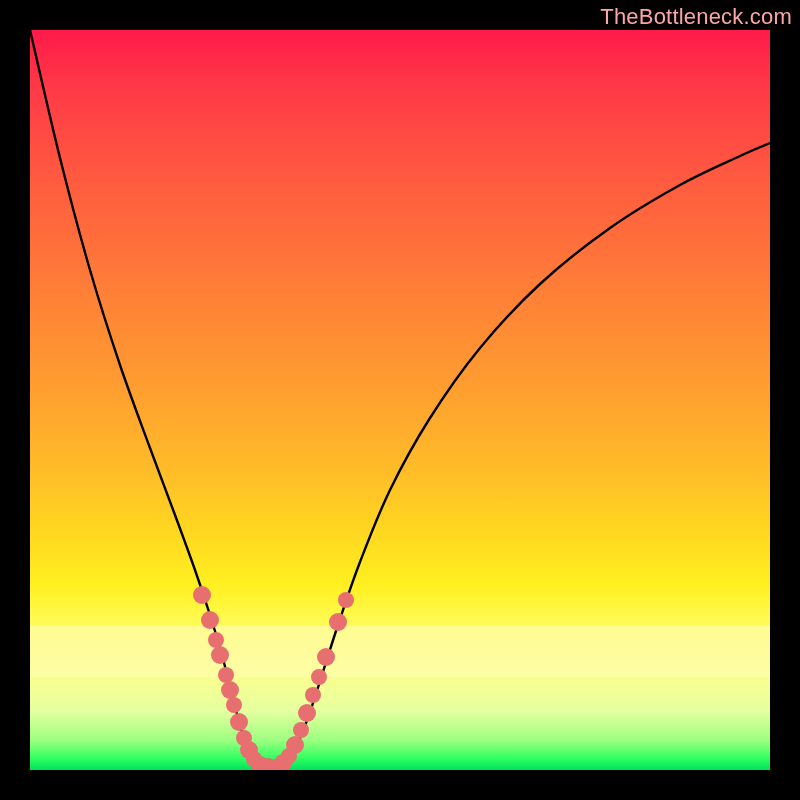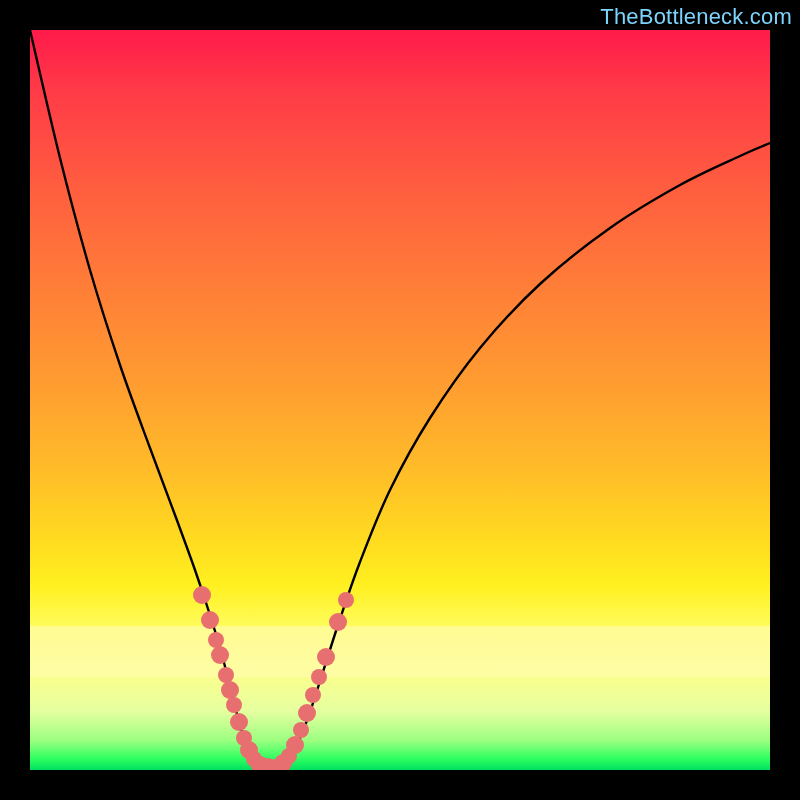--- a/index.html
+++ b/index.html
@@ -51,21 +51,21 @@
     width: 100%;
     top: 80.5%;
     height: 7%;
     background: #fffcb0;
     opacity: 0.65;
   }
   .watermark {
     position: absolute;
     top: 4px;
     right: 8px;
-    color: #7dd3fc;
+    color: #fca5a5;
     font-size: 22px;
     font-weight: 500;
     letter-spacing: 0.2px;
     user-select: none;
   }
   svg.curve {
     position: absolute;
     top: 0;
     left: 0;
     width: 740px;

